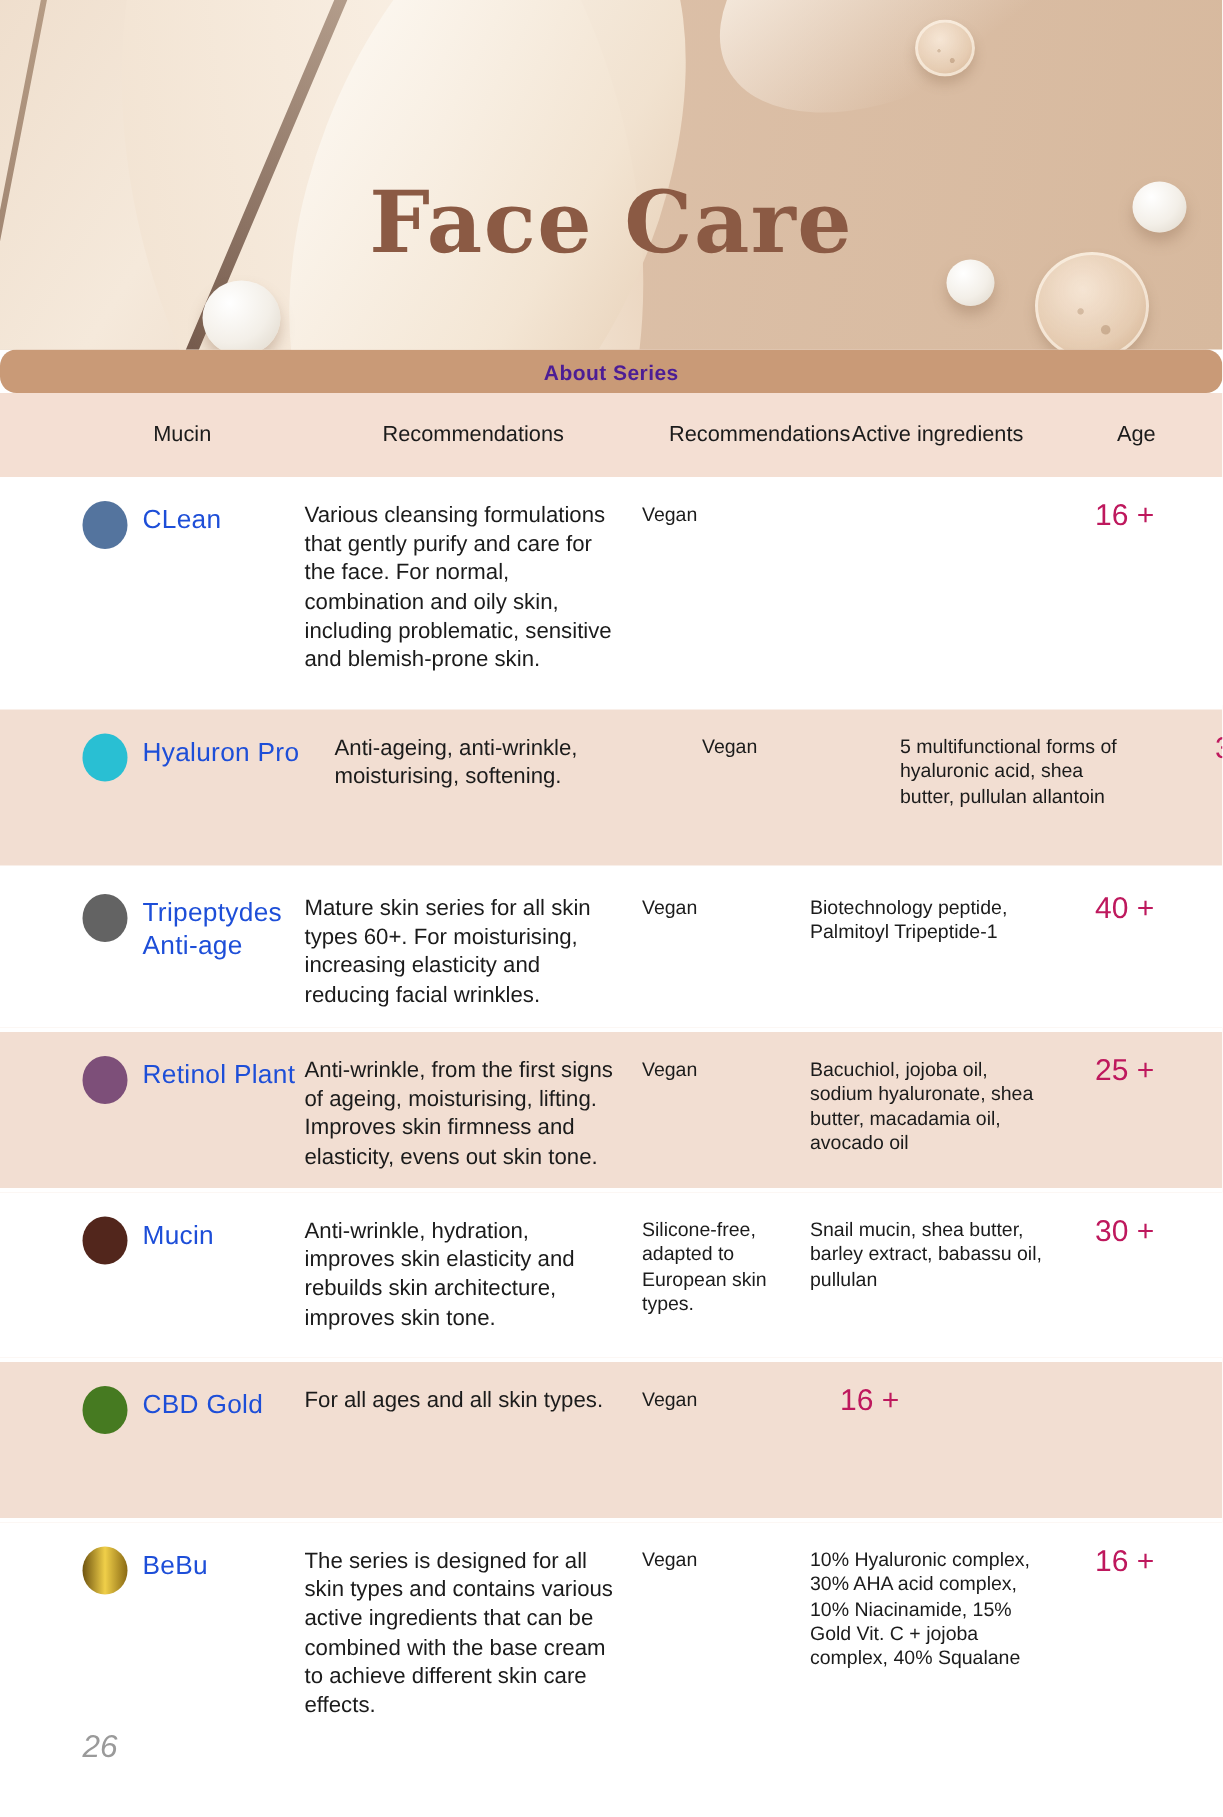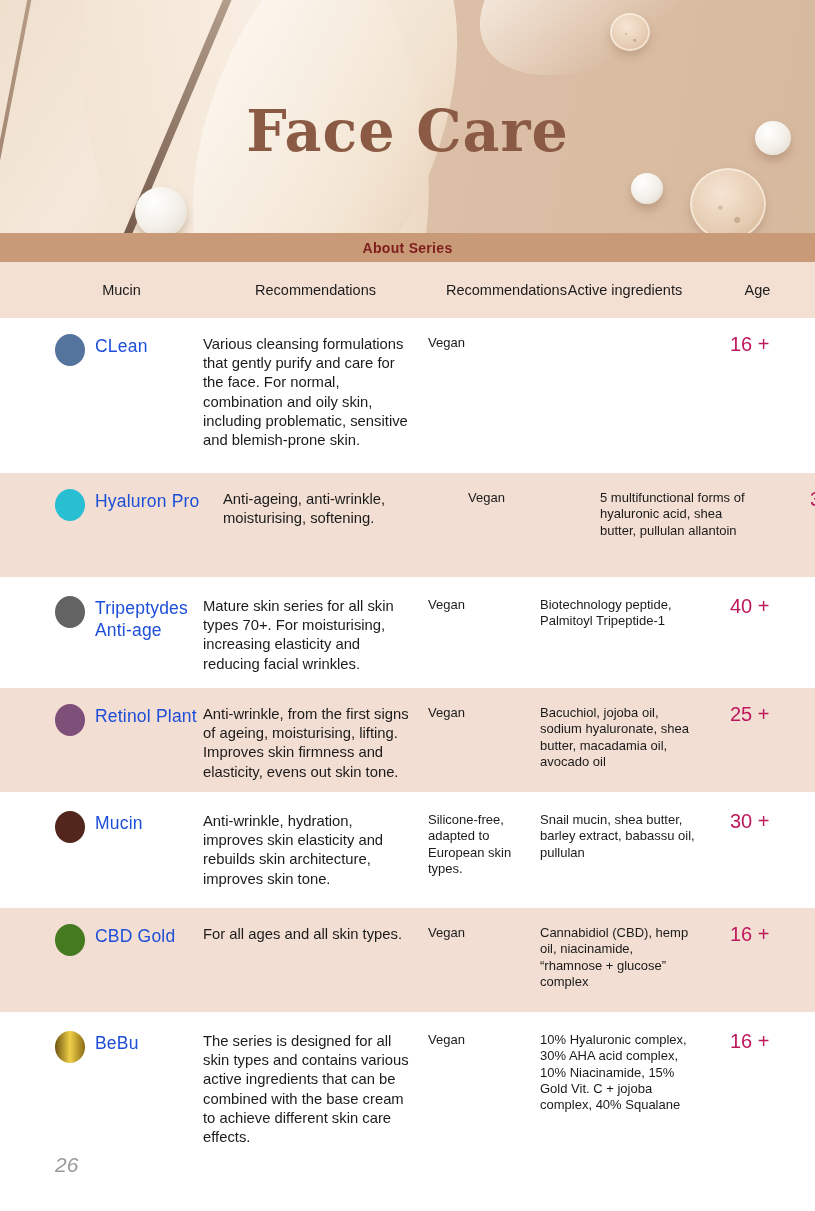--- a/index.html
+++ b/index.html
@@ -70,36 +70,37 @@
     border-radius:50%;
     background:
       radial-gradient(circle at 62% 72%, rgba(150,110,75,.35) 0 4%, transparent 5%),
       radial-gradient(circle at 40% 55%, rgba(150,110,75,.3) 0 3%, transparent 4%),
       radial-gradient(circle at 42% 35%, rgba(248,233,217,.9) 0%, rgba(231,206,180,.85) 60%, rgba(203,168,135,.9) 100%);
     box-shadow:inset 0 0 0 2px rgba(255,248,238,.6), 0 5px 8px rgba(140,105,80,.3);
   }
   .dg1{left:610px;top:13px;width:40px;height:38px;}
   .dg2{left:690px;top:168px;width:76px;height:72px;}
   .hero-title{
-    position:absolute;left:0;top:97px;width:100%;
+    position:absolute;left:0;top:115px;width:100%;
     text-align:center;
     font-family:"DejaVu Serif","Liberation Serif",serif;
     font-weight:bold;
     font-size:57px;
     letter-spacing:1px;
     color:#8B5A44;
   }
 
   
   .about-bar{
     width:815px;height:29px;
     background:#C99A77;
     display:flex;align-items:center;justify-content:center;
-    font-size:14px;font-weight:bold;color:#7f1d1d;
+    font-size:14px;font-weight:bold;color:#4c1d95;
     letter-spacing:.3px;
+    border-radius:11px;
   }
 
   
   .grid{
     display:grid;
     grid-template-columns:163px 225px 112px 170px 95px;
     padding-left:40px;
     box-sizing:border-box;
   }
   .table-head{
@@ -220,21 +221,21 @@
     <div class="cell rec-cell">Anti-ageing, anti-wrinkle, moisturising, softening.</div>
     <div class="cell char-cell">Vegan</div>
     <div class="cell ing-cell">5 multifunctional forms of hyaluronic acid, shea butter, pullulan allantoin</div>
     <div class="cell age-cell">30 +</div>
   </div>
       <div class="row grid">
     <div class="cell series-cell">
       <span class="dot" style="background: rgb(99, 99, 99);"></span>
       <span class="series-name">Tripeptydes Anti-age</span>
     </div>
-    <div class="cell rec-cell">Mature skin series for all skin types 70+. For moisturising, increasing elasticity and reducing facial wrinkles.</div>
+    <div class="cell rec-cell">Mature skin series for all skin types 60+. For moisturising, increasing elasticity and reducing facial wrinkles.</div>
     <div class="cell char-cell">Vegan</div>
     <div class="cell ing-cell">Biotechnology peptide, Palmitoyl Tripeptide-1</div>
     <div class="cell age-cell">40 +</div>
   </div>
       <div class="row grid">
     <div class="cell series-cell">
       <span class="dot" style="background: rgb(125, 79, 121);"></span>
       <span class="series-name">Retinol Plant</span>
     </div>
     <div class="cell rec-cell">Anti-wrinkle, from the first signs of ageing, moisturising, lifting.  Improves skin firmness and elasticity, evens out skin tone.</div>
@@ -252,21 +253,20 @@
     <div class="cell ing-cell">Snail mucin, shea butter, barley extract, babassu oil, pullulan</div>
     <div class="cell age-cell">30 +</div>
   </div>
       <div class="row grid">
     <div class="cell series-cell">
       <span class="dot" style="background: rgb(70, 122, 33);"></span>
       <span class="series-name">CBD Gold</span>
     </div>
     <div class="cell rec-cell">For all ages and all skin types.</div>
     <div class="cell char-cell">Vegan</div>
-    <div class="cell ing-cell">Cannabidiol (CBD), hemp oil, niacinamide, “rhamnose + glucose” complex</div>
     <div class="cell age-cell">16 +</div>
   </div>
       <div class="row grid">
     <div class="cell series-cell">
       <span class="dot" style="background: linear-gradient(90deg, rgb(110, 83, 16), rgb(240, 207, 73) 50%, rgb(138, 106, 20));"></span>
       <span class="series-name">BeBu</span>
     </div>
     <div class="cell rec-cell">The series is designed for all skin types and contains various active ingredients that can be combined with the base cream to achieve different skin care effects.</div>
     <div class="cell char-cell">Vegan</div>
     <div class="cell ing-cell">10% Hyaluronic complex, 30% AHA acid complex, 10% Niacinamide, 15% Gold Vit. C + jojoba complex, 40% Squalane</div>

